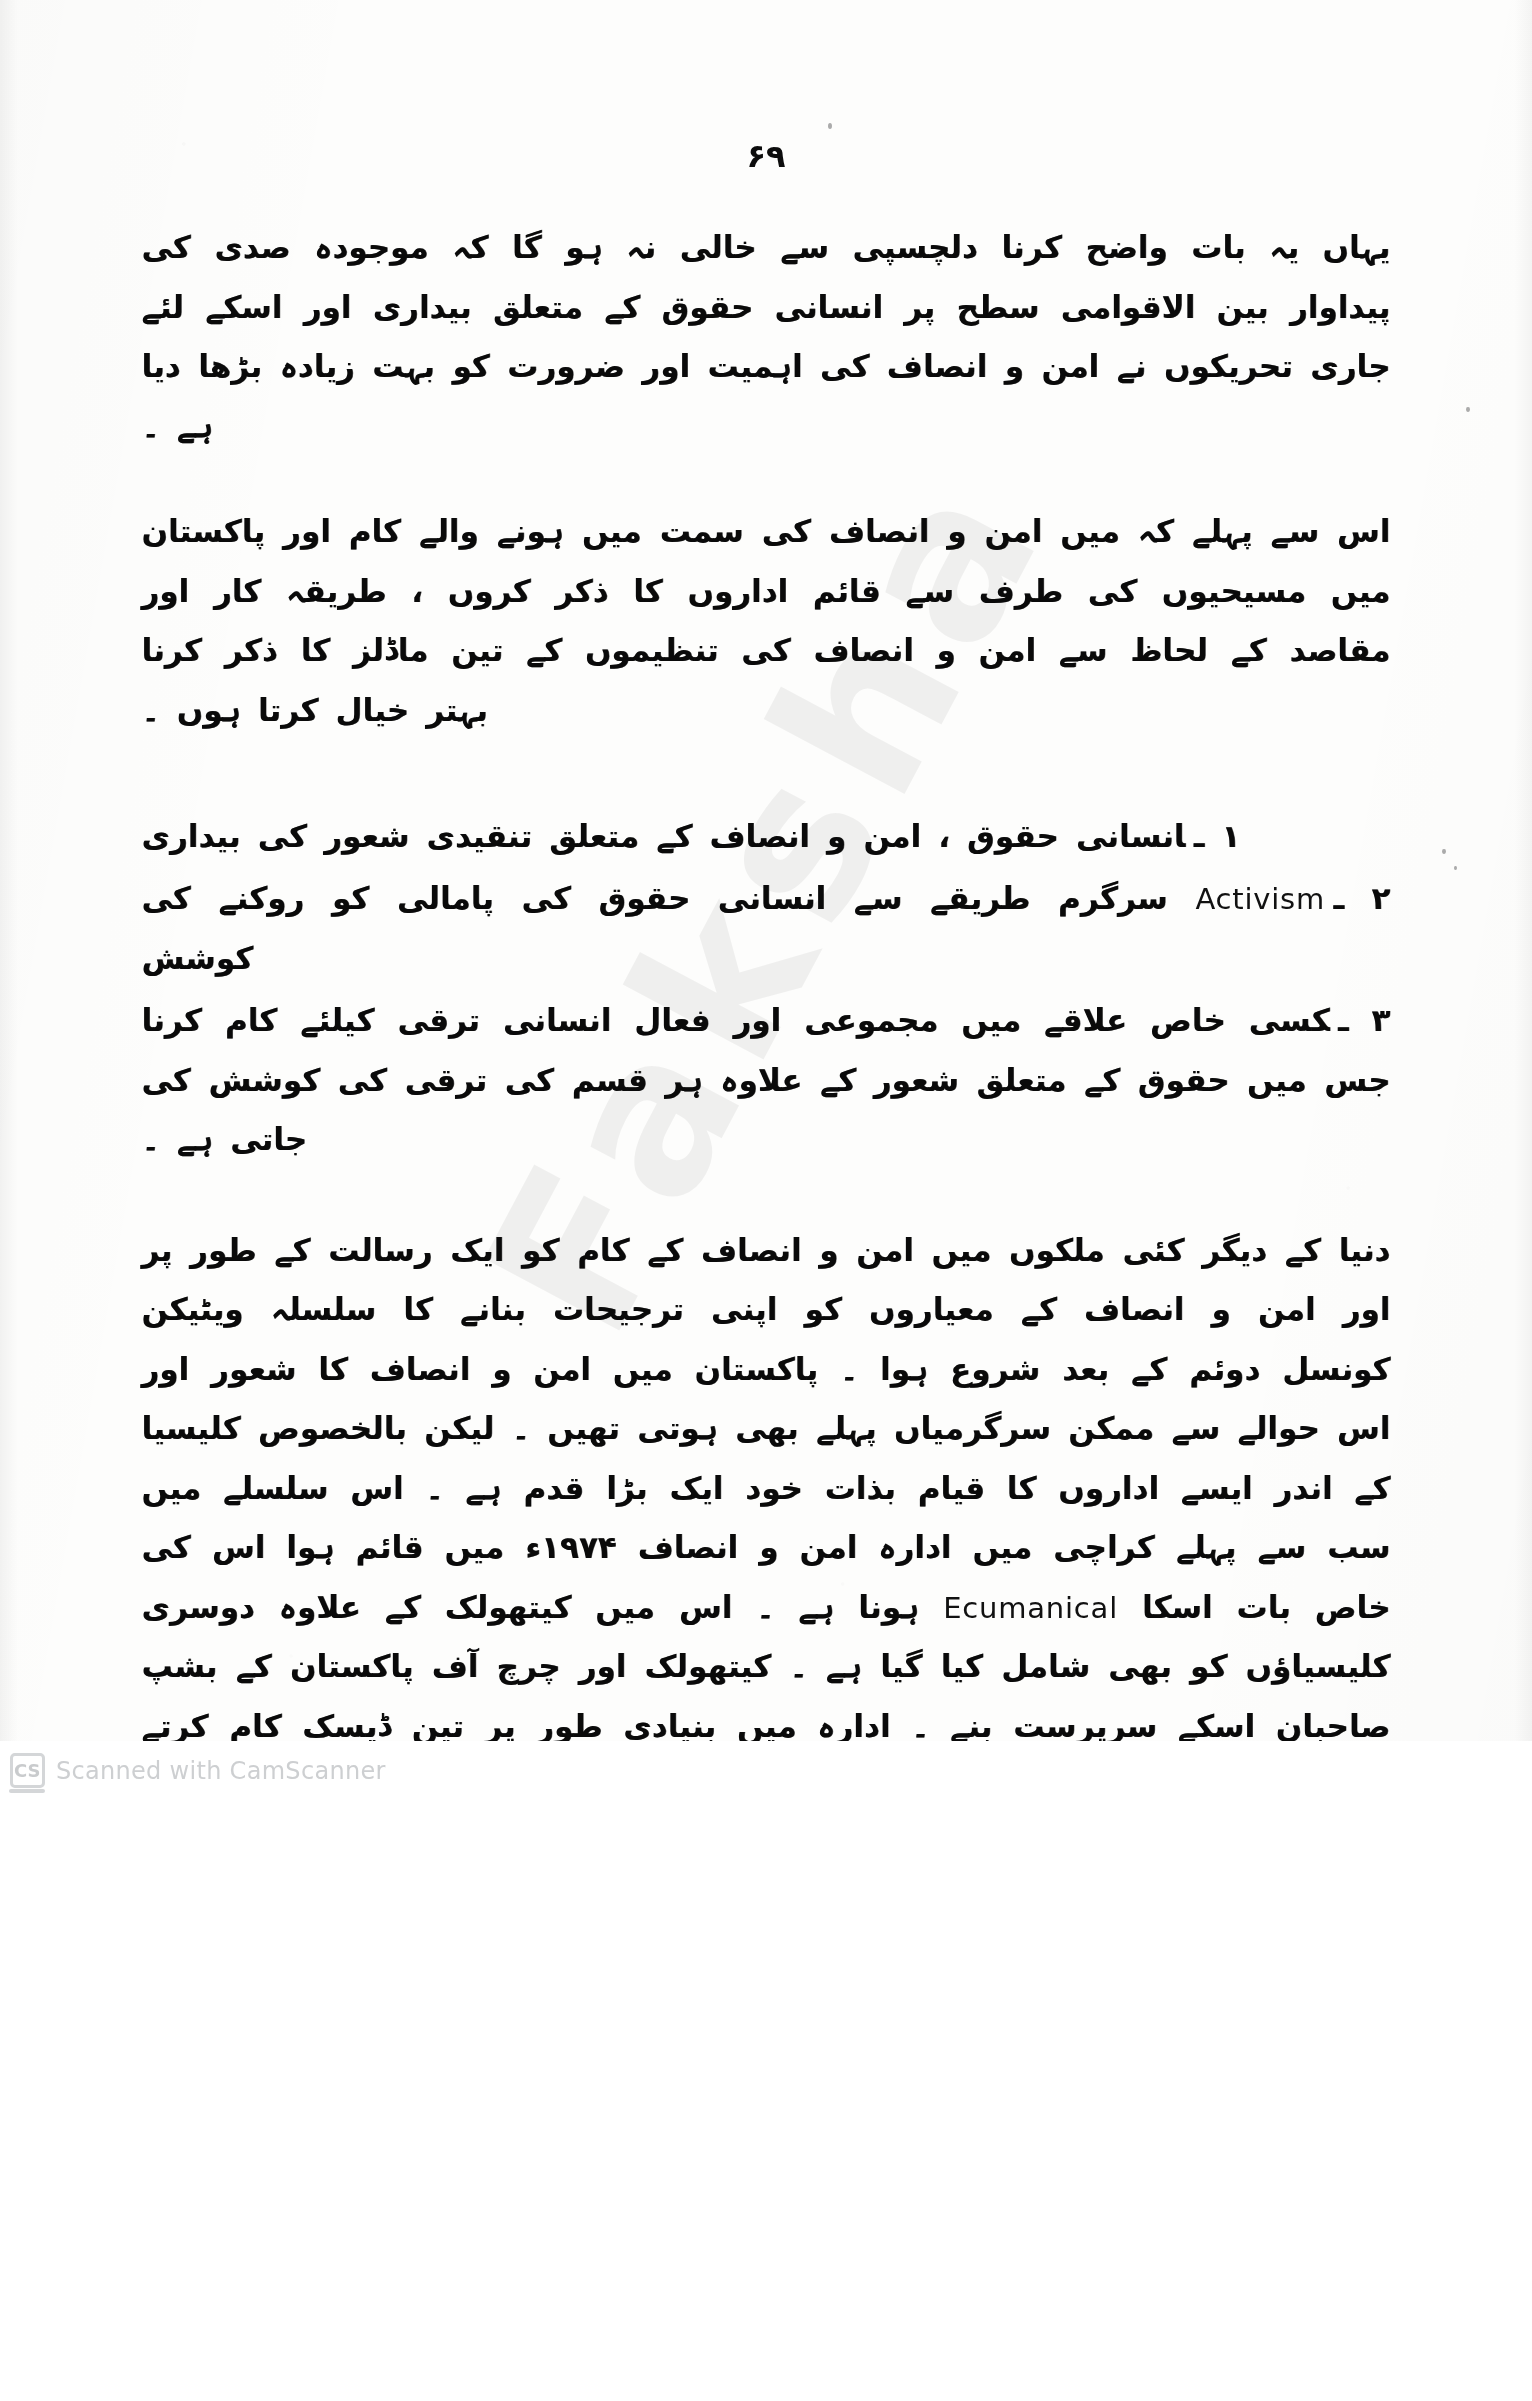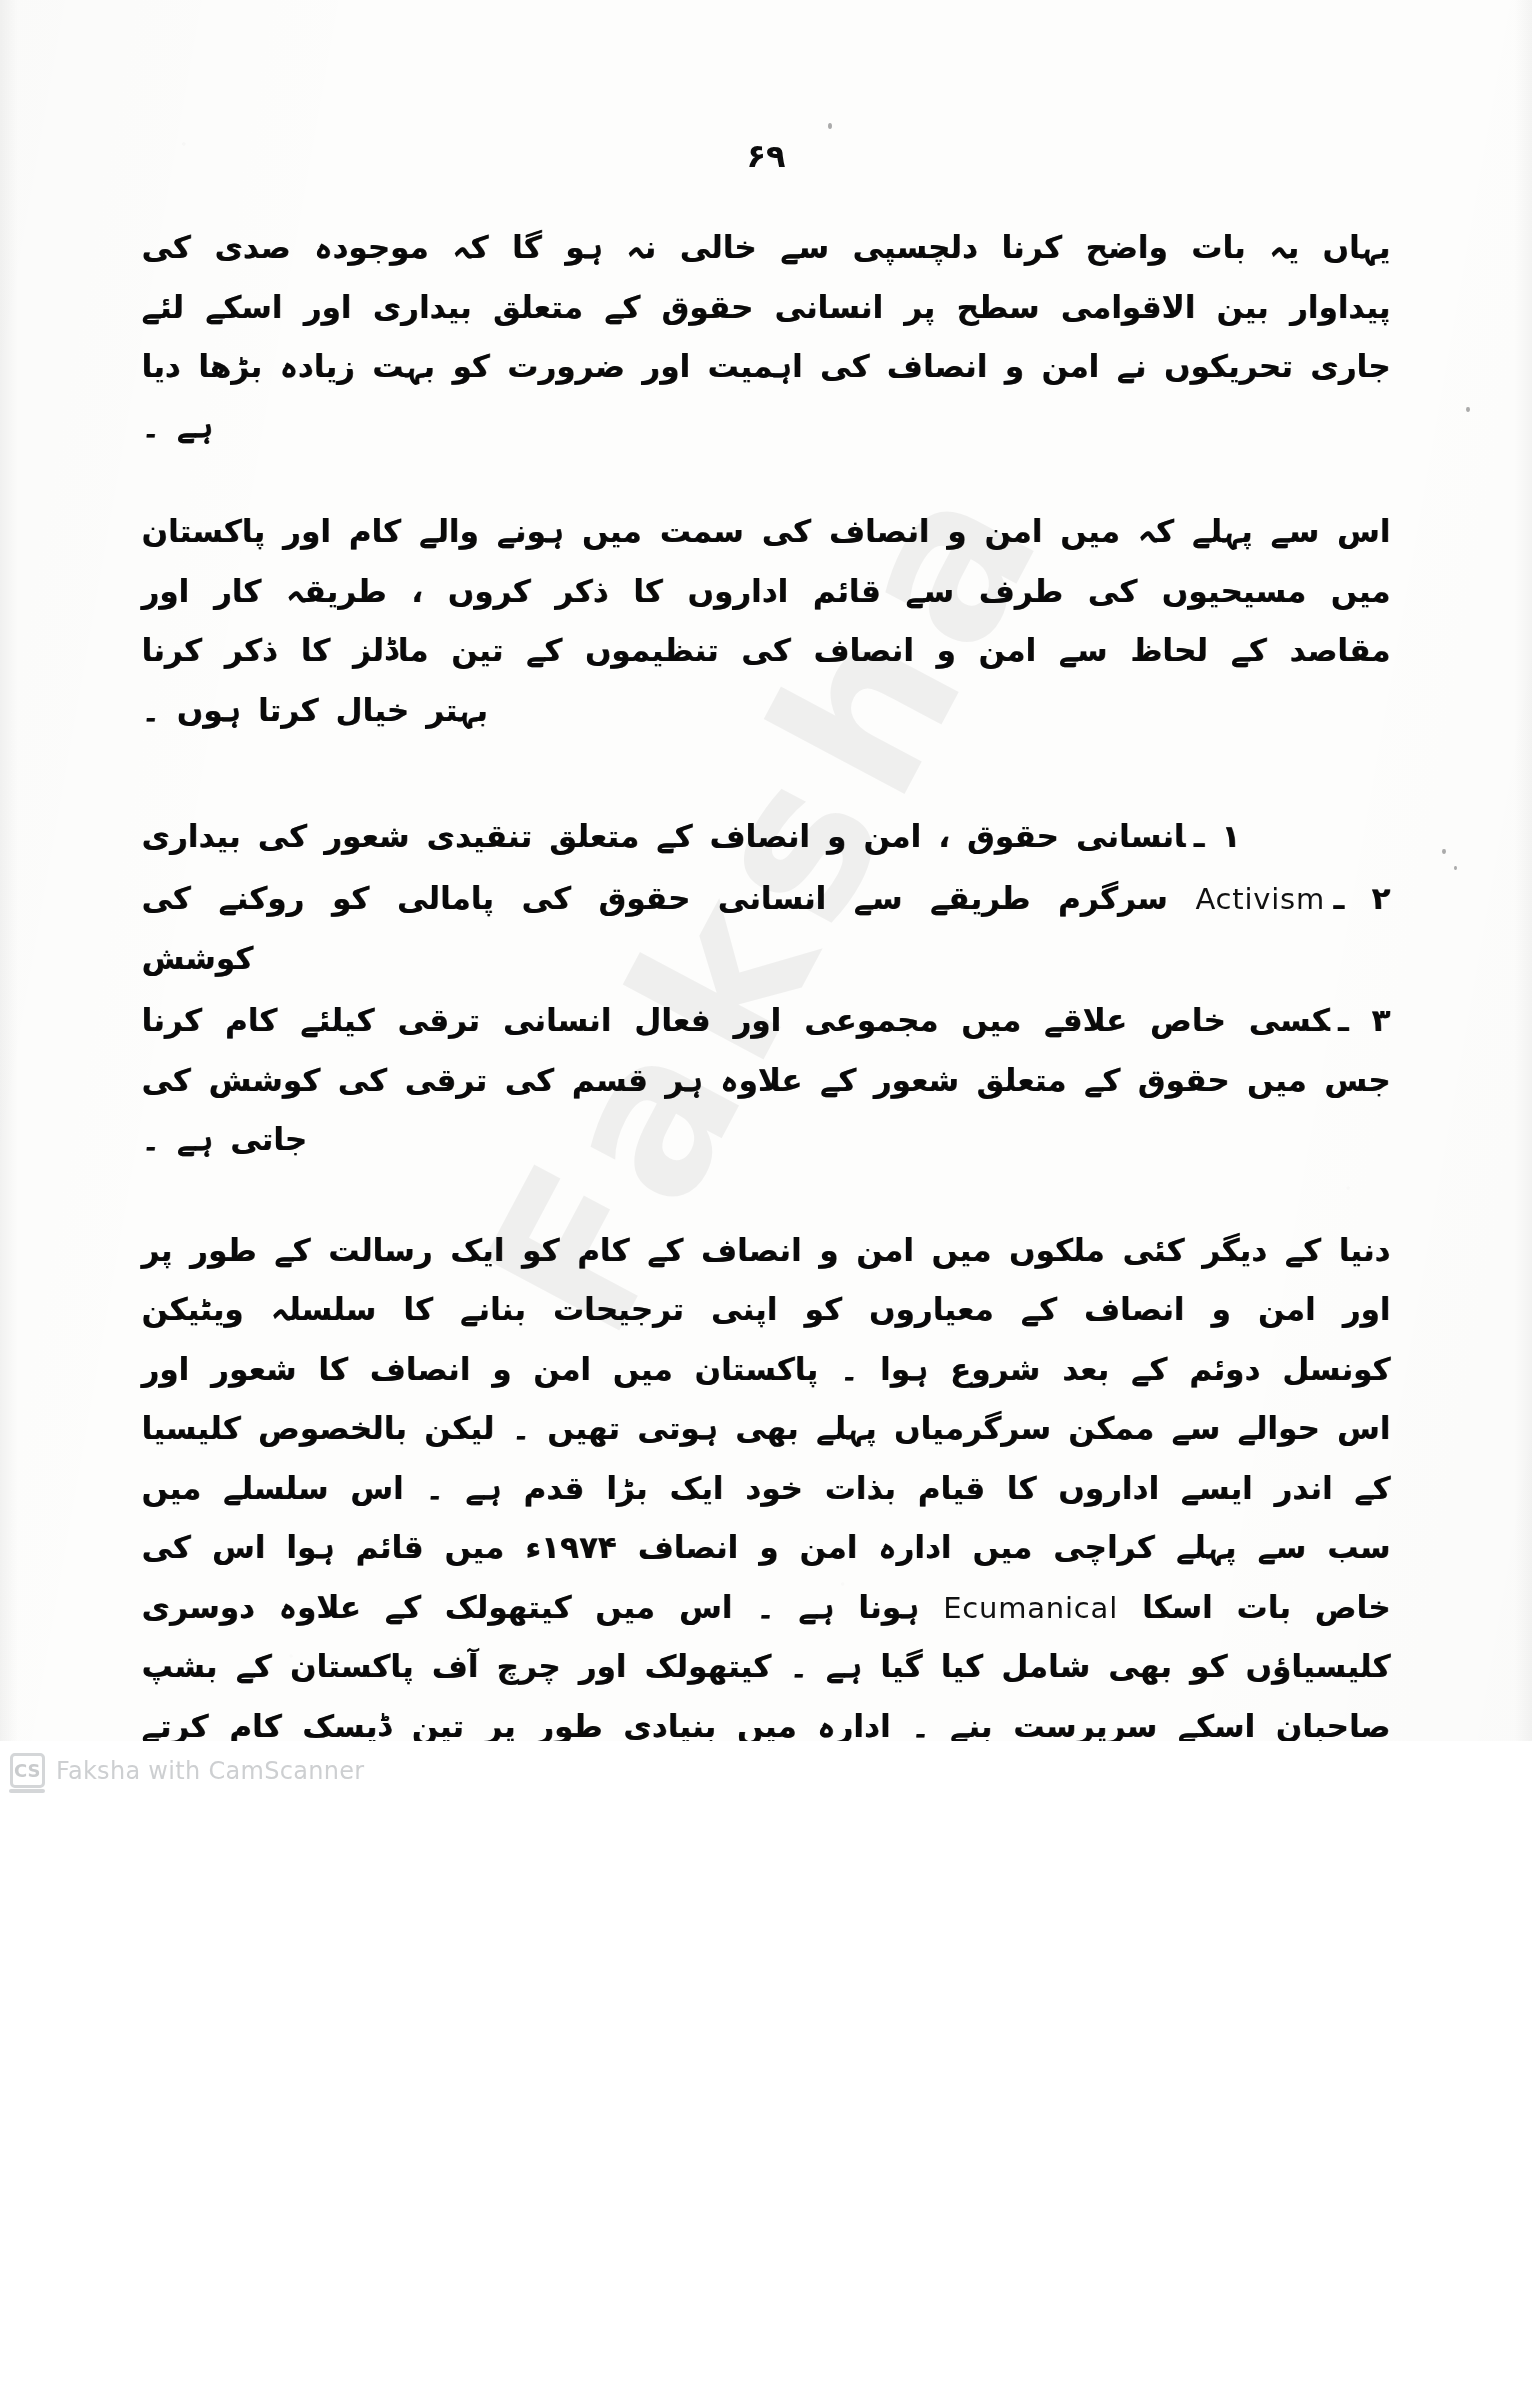--- a/index.html
+++ b/index.html
@@ -279,17 +279,17 @@
   <div class="speck" style="left:1454px; top:866px; width:2.8px; height:4.2px;"></div>
   <div class="speck" style="left:1466px; top:407px; width:3.5px; height:4.9px;"></div>
   <div class="speck" style="left:90px; top:1964px; width:3.5px; height:4.2px;"></div>
 
   <div class="scan-noise"></div>
   <div class="scan-edge-left"></div>
   <div class="scan-edge-right"></div>
 
   <div class="footer">
     <div class="cs-badge">CS</div>
-    <div class="footer-text">Faksha with CamScanner</div>
+    <div class="footer-text">Scanned with CamScanner</div>
   </div>
 
 </div>
 
 
 </body></html>

